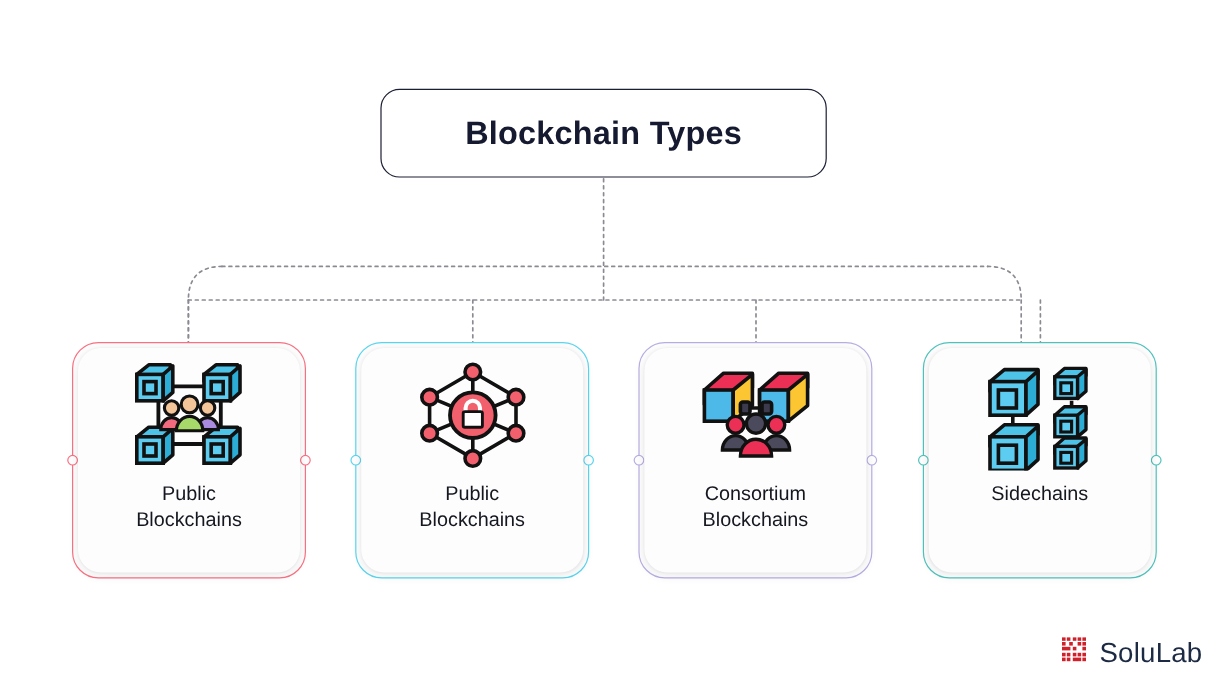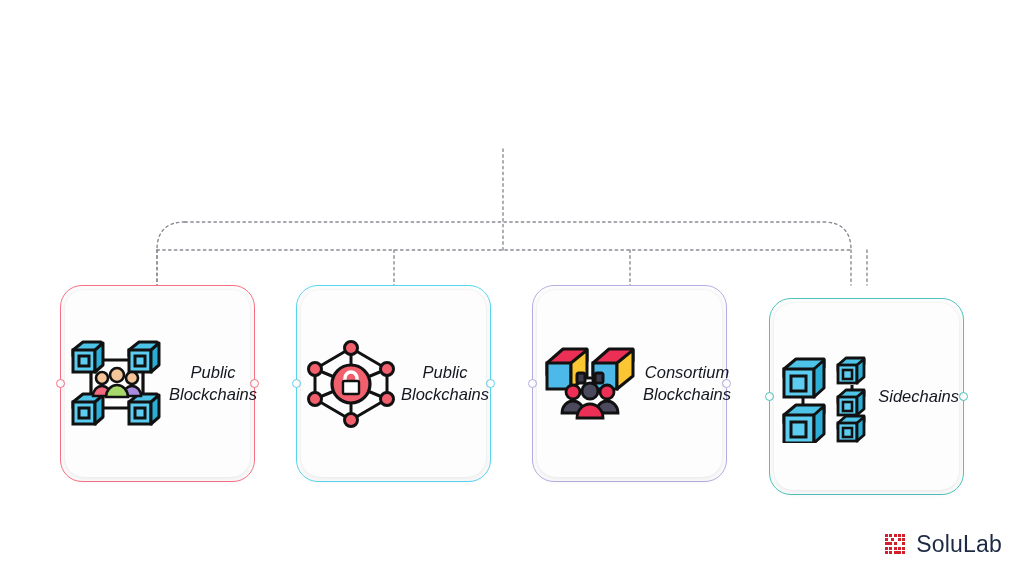--- a/index.html
+++ b/index.html
@@ -38,23 +38,22 @@
     border-width:1.8px;border-style:solid;
     box-sizing:border-box;
     background:transparent;
   }
   .card-inner{
     position:absolute;
     left:4px;top:4px;right:4px;bottom:4px;
     background:#fdfdfd;
     border-radius:19px;
     box-shadow:0 2px 9px rgba(30,30,50,0.10), 0 0 2px rgba(30,30,50,0.05);
-    display:flex;flex-direction:row;align-items:center;
+    display:flex;flex-direction:column;align-items:center;
     box-sizing:border-box;
-    font-style:italic;
   }
   .icon-wrap{
     height:112px;width:100%;
     display:flex;align-items:center;justify-content:center;
   }
   .card-label{
     font-size:16.5px;color:#14171f;line-height:1.3;text-align:center;
     font-weight:normal;
   }
   .dot{
@@ -65,26 +64,26 @@
     top:50%;margin-top:-4.5px;
     box-sizing:border-box;
   }
   .dot.left{left:-5px;}
   .dot.right{right:-5px;}
 
   
   .c0{border-color:#fa7183;} .c0 .dot{border-color:#fa7183;}
   .c1{border-color:#5ad6ef;} .c1 .dot{border-color:#5ad6ef;}
   .c2{border-color:#b9aee3;} .c2 .dot{border-color:#b9aee3;}
-  .c3{border-color:#4fc4bc;margin-top:13px;} .c3 .dot{border-color:#4fc4bc;}
+  .c3{border-color:#4fc4bc;} .c3 .dot{border-color:#4fc4bc;}
 
   
   .brand{
     position:absolute;right:22px;bottom:18px;
-    display:flex;align-items:center;gap:9px;
+    display:flex;gap:9px;
   }
   .brand-mark{width:22px;height:22px;display:block;}
   .brand-name{font-size:23px;color:#1d2a44;letter-spacing:.2px;}
 </style>
 </head>
 <body>
 
 <div id="stage">
 
   <svg class="conn-svg" viewBox="0 0 1024 576">
@@ -102,20 +101,23 @@
 
     <g fill="none" stroke="#8a8a93" stroke-width="1.4" stroke-dasharray="2.4 3.4" stroke-linecap="round">
       <path d="M185,222 Q157,222 157,250"></path>
       <path d="M823,222 Q851,222 851,250"></path>
       <path d="M185,222 L823,222"></path>
       <path d="M157,250 L157,285"></path>
       <path d="M851,250 L851,285"></path>
     </g>
   </svg>
 
+  <div class="title-box">
+    <div class="title-text">Blockchain Types</div>
+  </div>
 
   <div class="card c0" style="left:60px;">
     <div class="dot left"></div>
     <div class="dot right"></div>
     <div class="card-inner">
       <div class="icon-wrap">
         <svg width="104" height="92" viewBox="0 0 104 92">
           <g stroke="#111111" stroke-width="3.2" fill="none">
             <path d="M26,22 L78,22 M26,22 L26,70 M78,22 L78,70 M26,70 L78,70"></path>
           </g>

